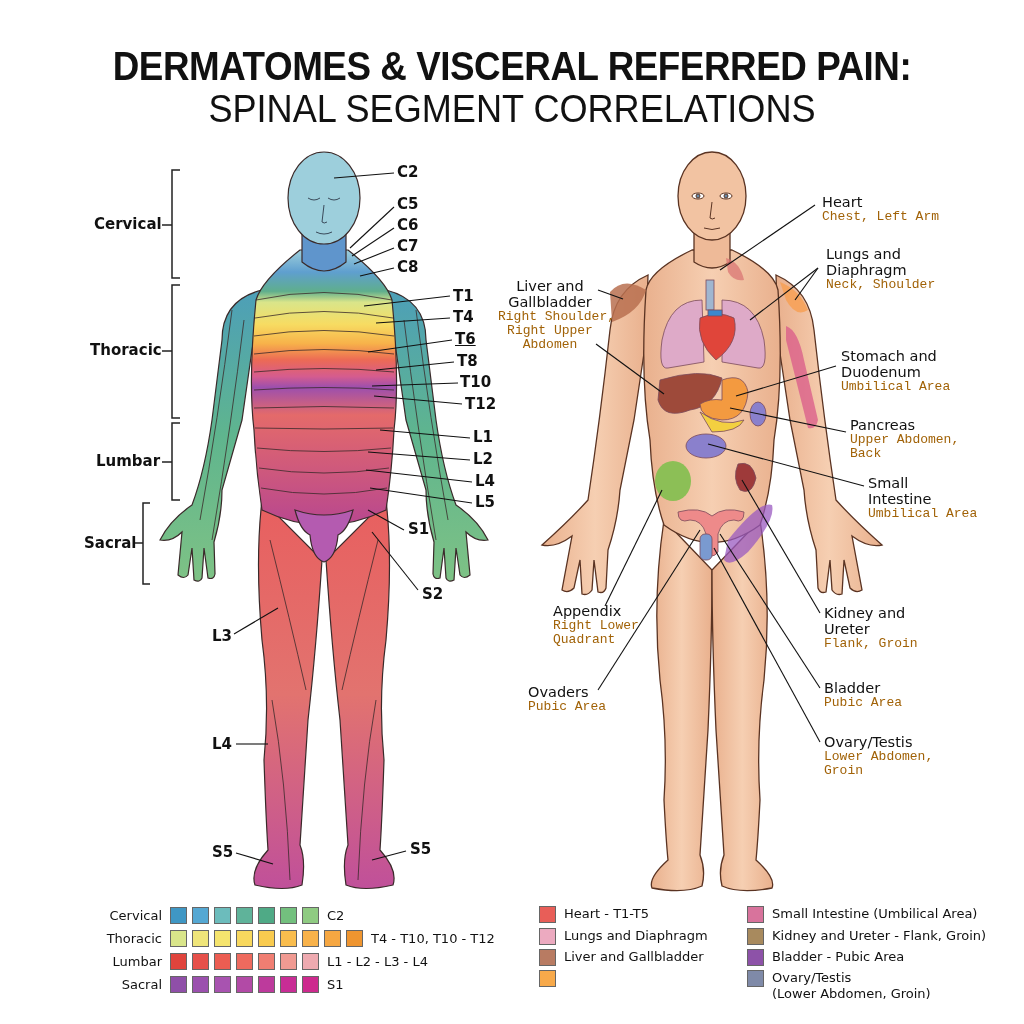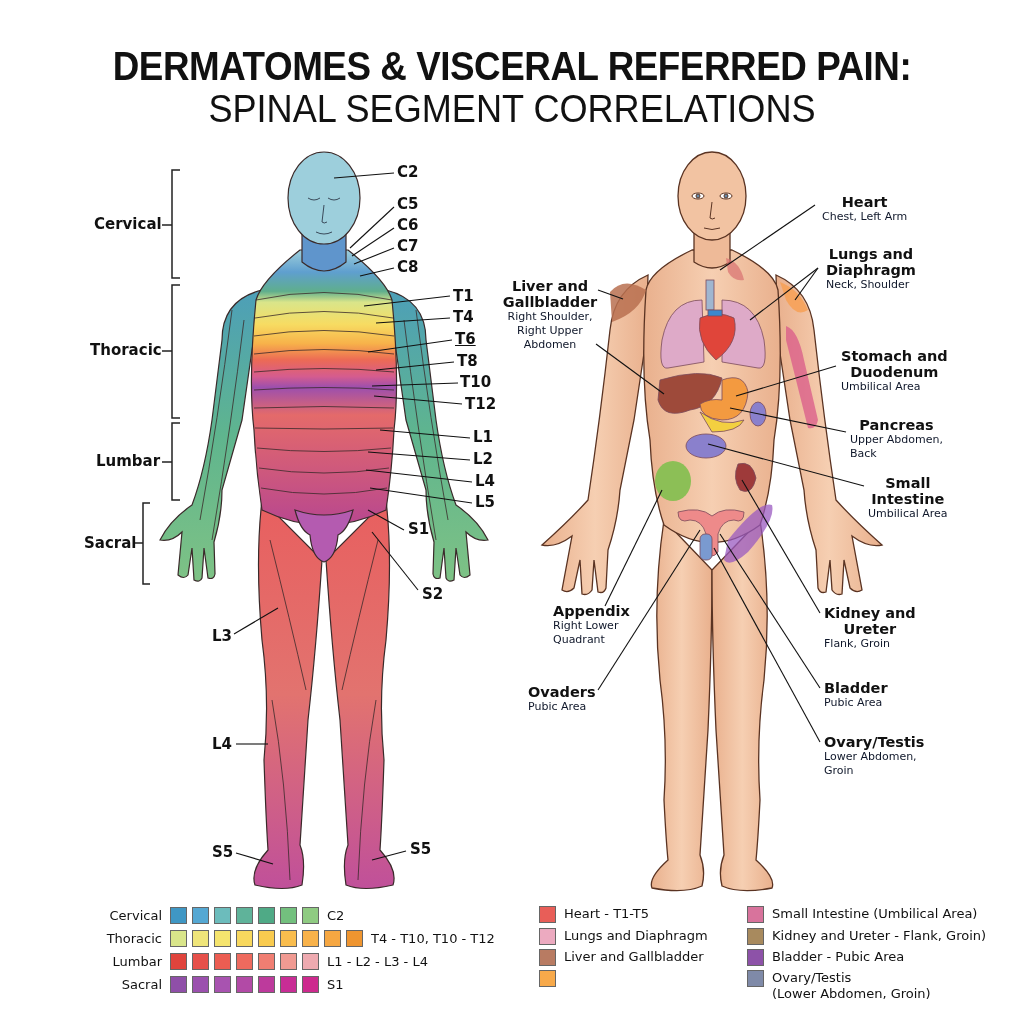--- a/index.html
+++ b/index.html
@@ -3,22 +3,22 @@
 <meta charset="utf-8">
 <style>
   html, body { margin:0; padding:0; background:#ffffff; }
   body { width:1024px; height:1024px; position:relative; overflow:hidden; font-family:"DejaVu Sans", sans-serif; color:#111; }
   .title1 { position:absolute; left:0; width:1024px; top:44px; text-align:center; font-family:"Liberation Sans", sans-serif; font-weight:bold; font-size:40px; letter-spacing:-0.5px; transform:scaleX(0.92); }
   .title2 { position:absolute; left:0; width:1024px; top:88px; text-align:center; font-family:"Liberation Sans", sans-serif; font-size:38px; transform:scaleX(0.95); }
   svg.fig { position:absolute; left:0; top:0; }
   .lbl { position:absolute; font-family:"DejaVu Sans", sans-serif; font-weight:bold; font-size:15px; line-height:17px; white-space:nowrap; }
   .region { position:absolute; font-family:"DejaVu Sans", sans-serif; font-weight:bold; font-size:15px; white-space:nowrap; }
   .org { position:absolute; font-family:"DejaVu Sans", sans-serif; white-space:nowrap; }
-  .org .n { font-weight:bold; font-size:14.5px; line-height:16px; display:block;text-align:center; }
-  .org .d { font-size:11px; line-height:14px; display:block; color:#0f172a; }
+  .org .n { font-weight:normal; font-size:14.5px; line-height:16px; display:block; }
+  .org .d { font-size:13px; line-height:14px; display:block; color:#a16207;font-family:Liberation Mono, monospace; }
   .org.c { text-align:center; }
   .legrow { position:absolute; display:flex; align-items:center; font-size:13px; }
   .legrow .rl { width:82px; text-align:right; padding-right:8px; font-family:"DejaVu Sans", sans-serif; }
   .sw { width:17px; height:17px; margin-right:5px; border:1px solid #666; box-sizing:border-box; }
   .legrow .rt { margin-left:3px; font-family:"DejaVu Sans", sans-serif; }
   .oleg { position:absolute; display:flex; align-items:flex-start; font-size:13px; line-height:16px; font-family:"DejaVu Sans", sans-serif; }
   .oleg .sw { margin-right:8px; margin-top:0; }
 </style>
 </head>
 <body>

